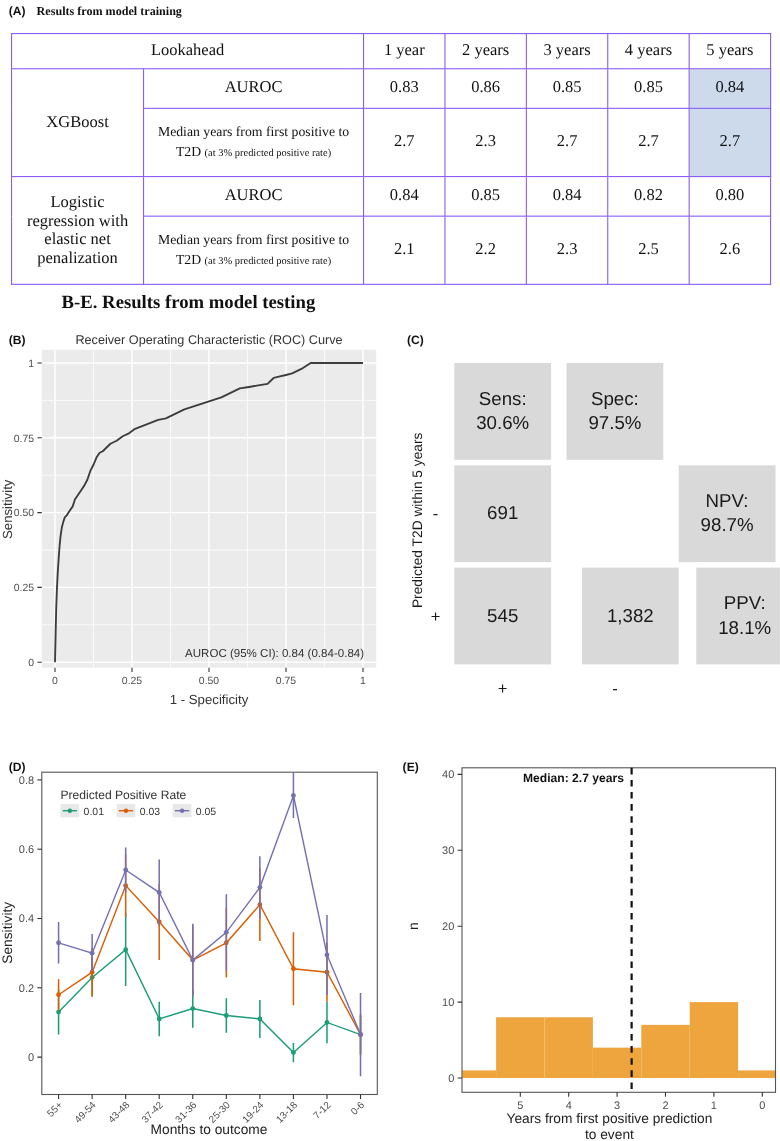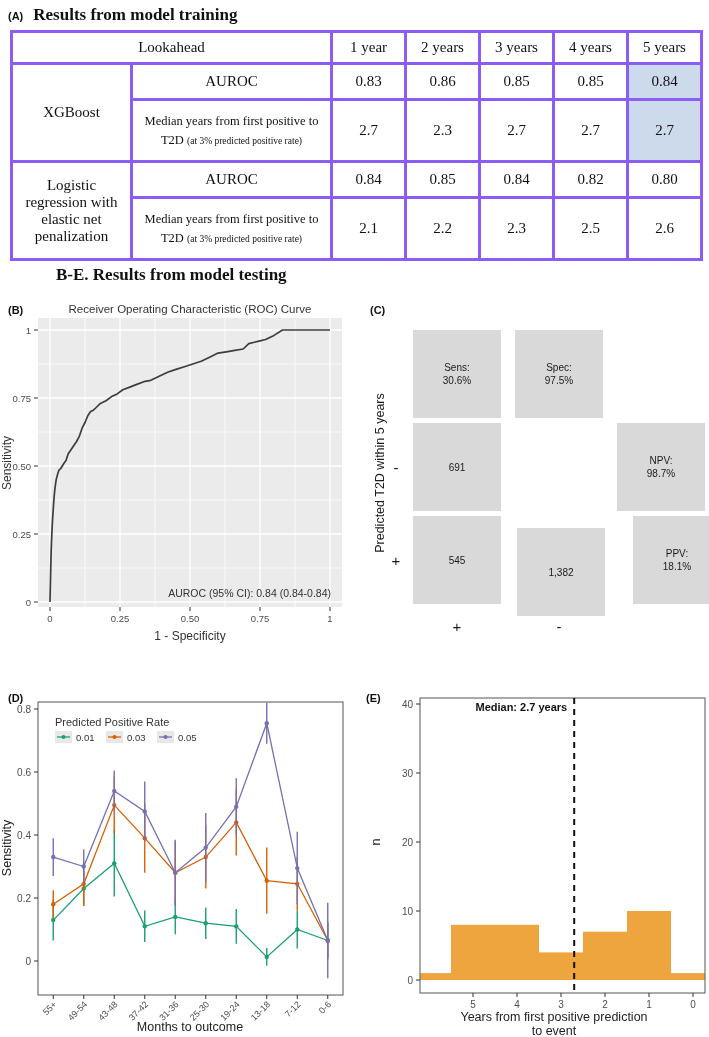--- a/index.html
+++ b/index.html
@@ -2,41 +2,41 @@
 <html><head>
 <meta charset="utf-8">
 <style>
   html,body{margin:0;padding:0;background:#fff;}
   #page{position:relative;width:709px;height:1037px;background:#ffffff;overflow:hidden;
         font-family:"Liberation Sans",sans-serif;color:#111;}
 
   
   .fig-heading{position:absolute;display:flex;align-items:baseline;}
   .fig-heading .tag{font-family:"Liberation Sans",sans-serif;font-weight:bold;font-size:11px;}
-  .fig-heading .ttl{font-family:"Liberation Serif",serif;font-weight:bold;font-size:17px;margin-left:10px;}
+  .fig-heading .ttl{font-family:"Liberation Serif",serif;font-weight:bold;font-size:11px;margin-left:10px;}
   .section-heading{position:absolute;font-family:Liberation Serif, serif;font-weight:bold;font-size:17px;margin-left:46px;}
 
   
   #results-table{position:absolute;left:10px;top:30px;width:690px;border-collapse:collapse;
                  table-layout:fixed;font-family:"Liberation Serif",serif;color:#111;}
-  #results-table td{border:3px solid #8b5cf6;text-align:center;vertical-align:middle;padding:1px 4px;font-size:15px;}
+  #results-table td{border:1px solid #8b5cf6;text-align:center;vertical-align:middle;padding:1px 4px;font-size:15px;}
   #results-table tr.h32{height:32px;} #results-table tr.h36{height:36px;} #results-table tr.h62{height:62px;}
   .metric-line{font-size:12.5px;line-height:1.45;}
   .metric-note{font-size:9.5px;}
   td.hl{background:#ccdaec;}
 
   
   .panel-label{position:absolute;font-weight:bold;font-size:11px;color:#111;}
 
   svg{position:absolute;font-family:"Liberation Sans",sans-serif;}
 
   
   #panel-c{position:absolute;left:358px;top:300px;width:351px;height:360px;}
   .c-cell{position:absolute;width:88px;height:88px;background:#d9d9d9;display:flex;align-items:center;
-          justify-content:center;text-align:center;font-size:10px;line-height:1.3;color:#1a1a1a;}
+          justify-content:center;text-align:center;font-size:17px;line-height:1.3;color:#1a1a1a;}
   .c-rowlabel{position:absolute;width:16px;text-align:center;font-size:15px;color:#1a1a1a;}
   .c-collabel{position:absolute;width:22px;text-align:center;font-size:15px;color:#1a1a1a;}
   .c-ylabel{position:absolute;left:-78px;top:166px;width:200px;text-align:center;font-size:12.5px;color:#1a1a1a;
             transform:rotate(-90deg);}
   .c-xlabel{position:absolute;left:45px;top:340px;width:300px;text-align:center;font-size:13px;color:#1a1a1a;}
 </style>
 </head>
 <body>
 
 <div id="page">
@@ -184,21 +184,21 @@
     <div class="c-cell" style="left:55px;top:123px;">691</div>
     <div class="c-cell" style="left:259px;top:123px;">
       <div>
           <div>NPV:</div>
           <div>98.7%</div>
         </div>
     </div>
 
     <div class="c-rowlabel" style="left:30px;top:252px;">+</div>
     <div class="c-cell" style="left:55px;top:216px;">545</div>
-    <div class="c-cell" style="left:159px;top:216px;margin-top:12px;">1,382</div>
+    <div class="c-cell" style="left:171px;top:216px;">1,382</div>
     <div class="c-cell" style="left:259px;top:216px;margin-left:16px;">
       <div>
           <div>PPV:</div>
           <div>18.1%</div>
         </div>
     </div>
 
     <div class="c-collabel" style="left:88px;top:318px;">+</div>
     <div class="c-collabel" style="left:190px;top:318px;">-</div>
   </div>

